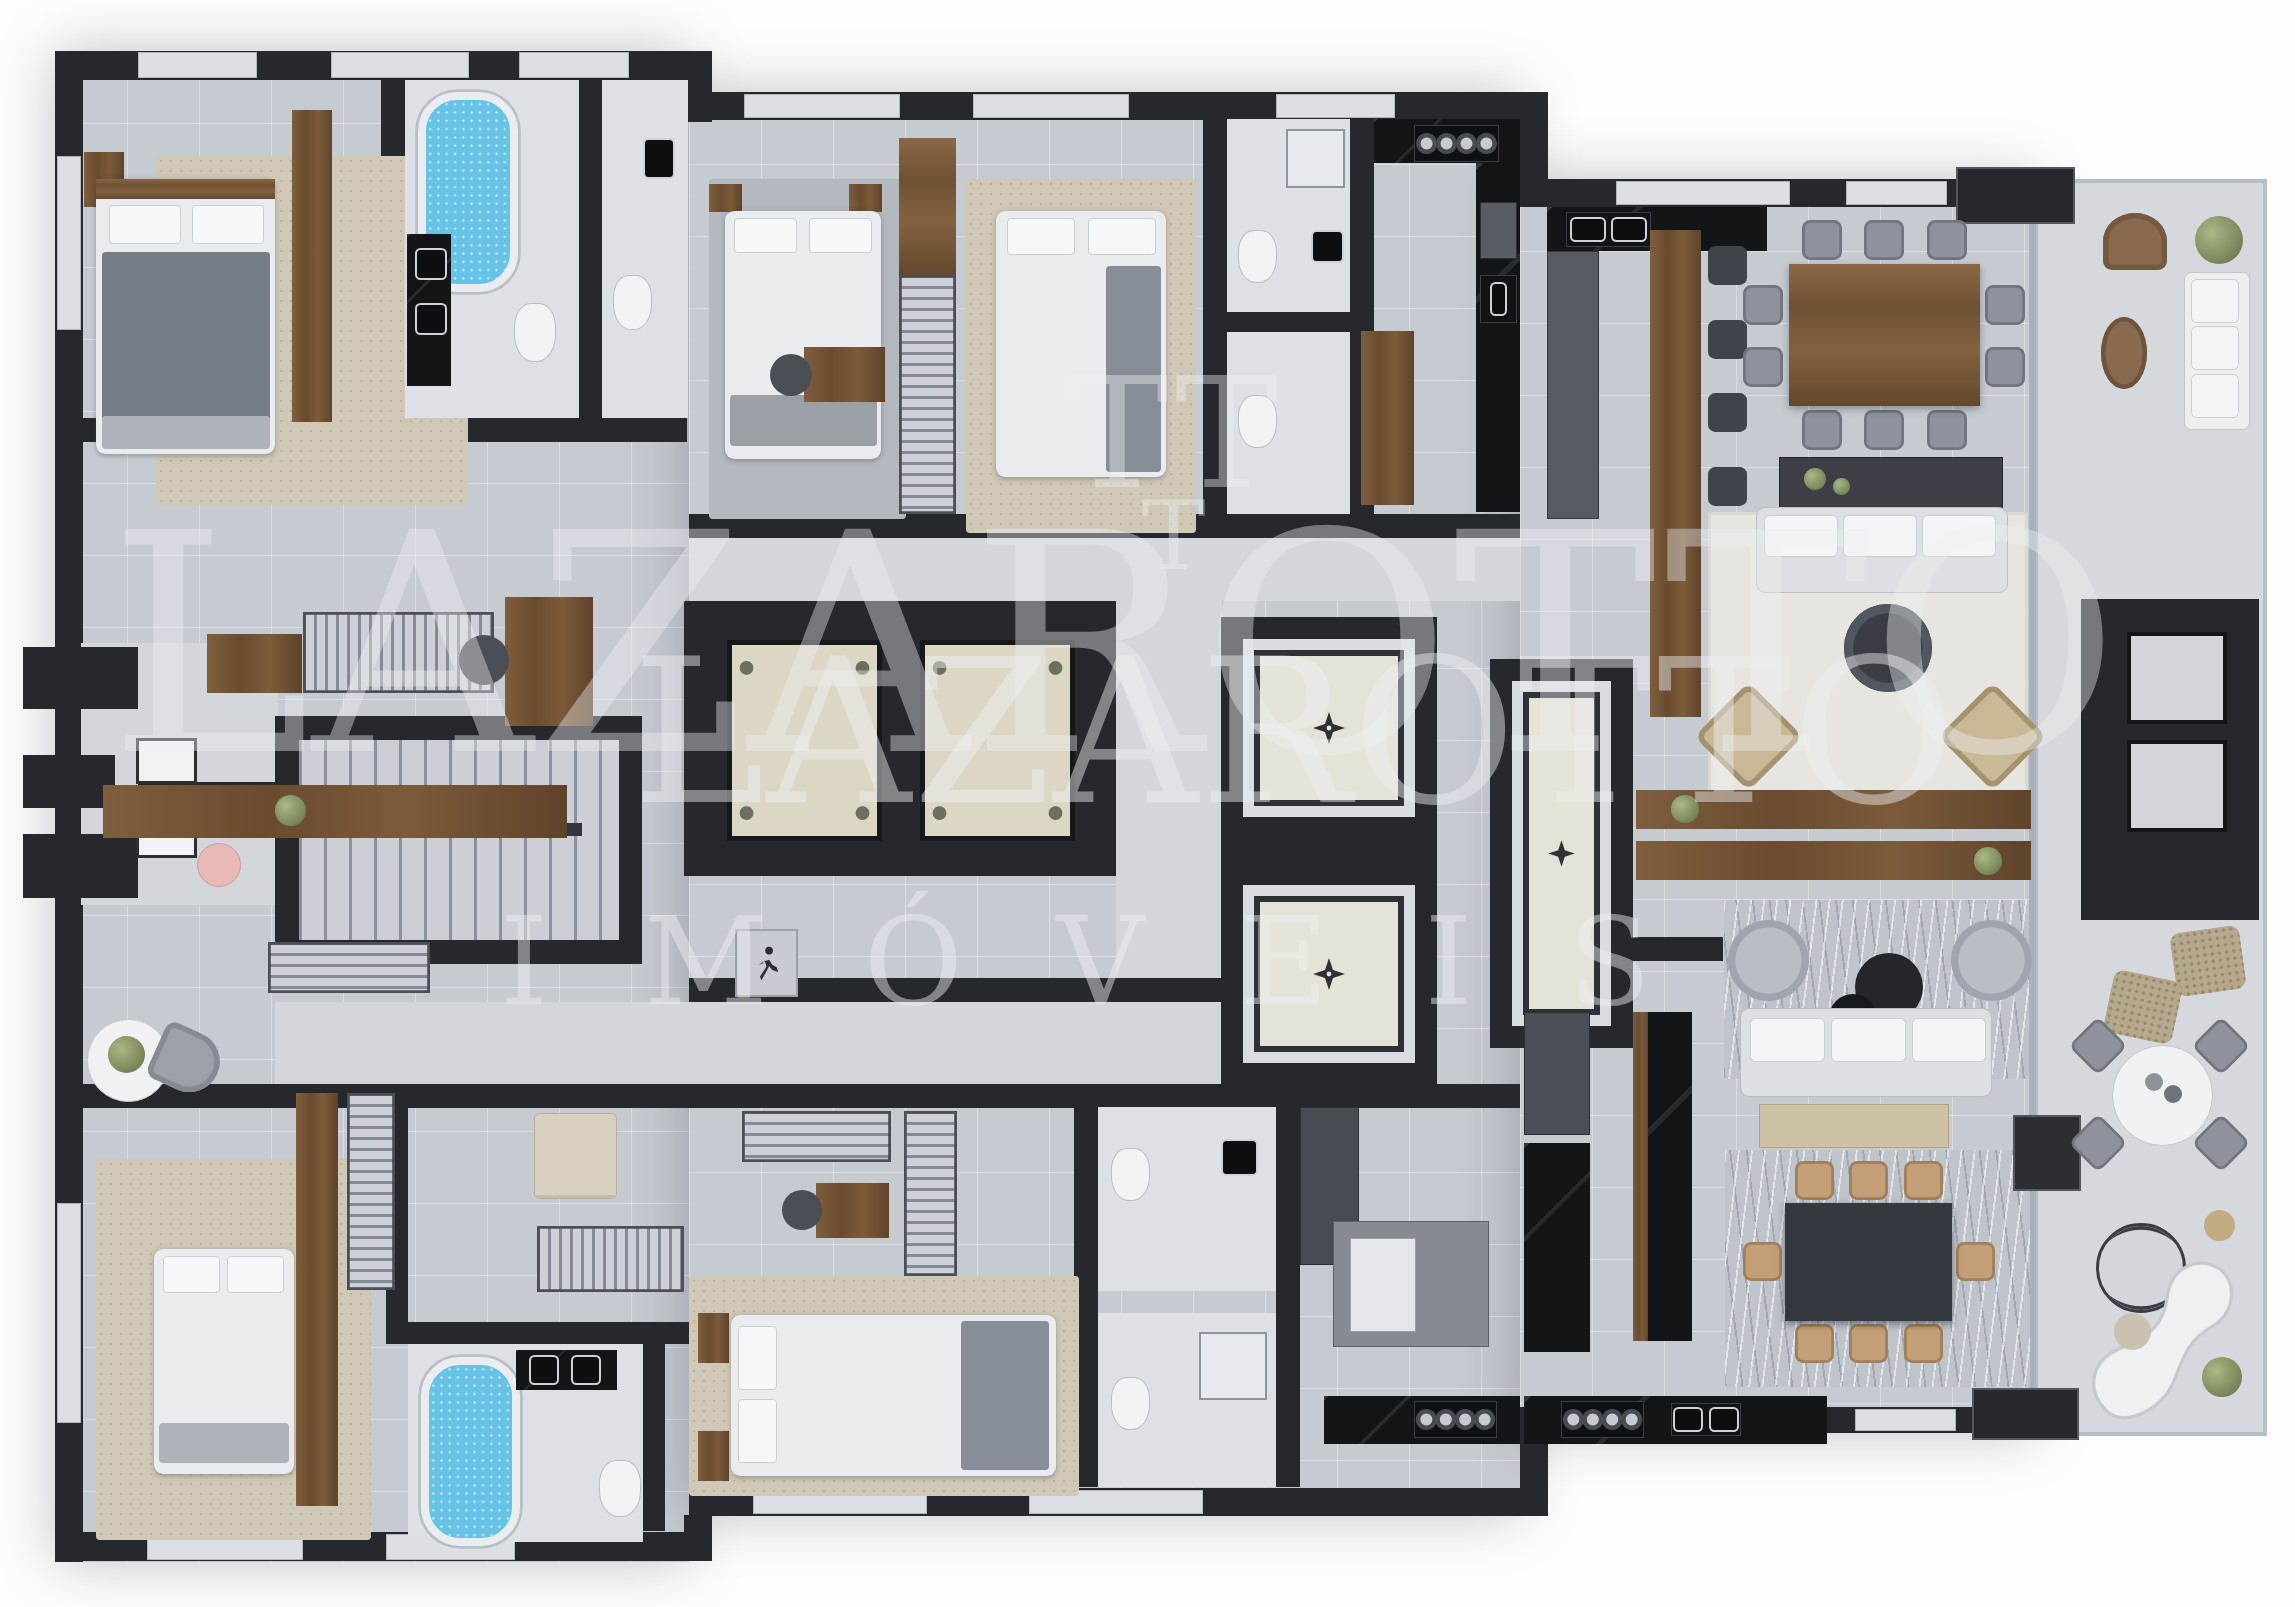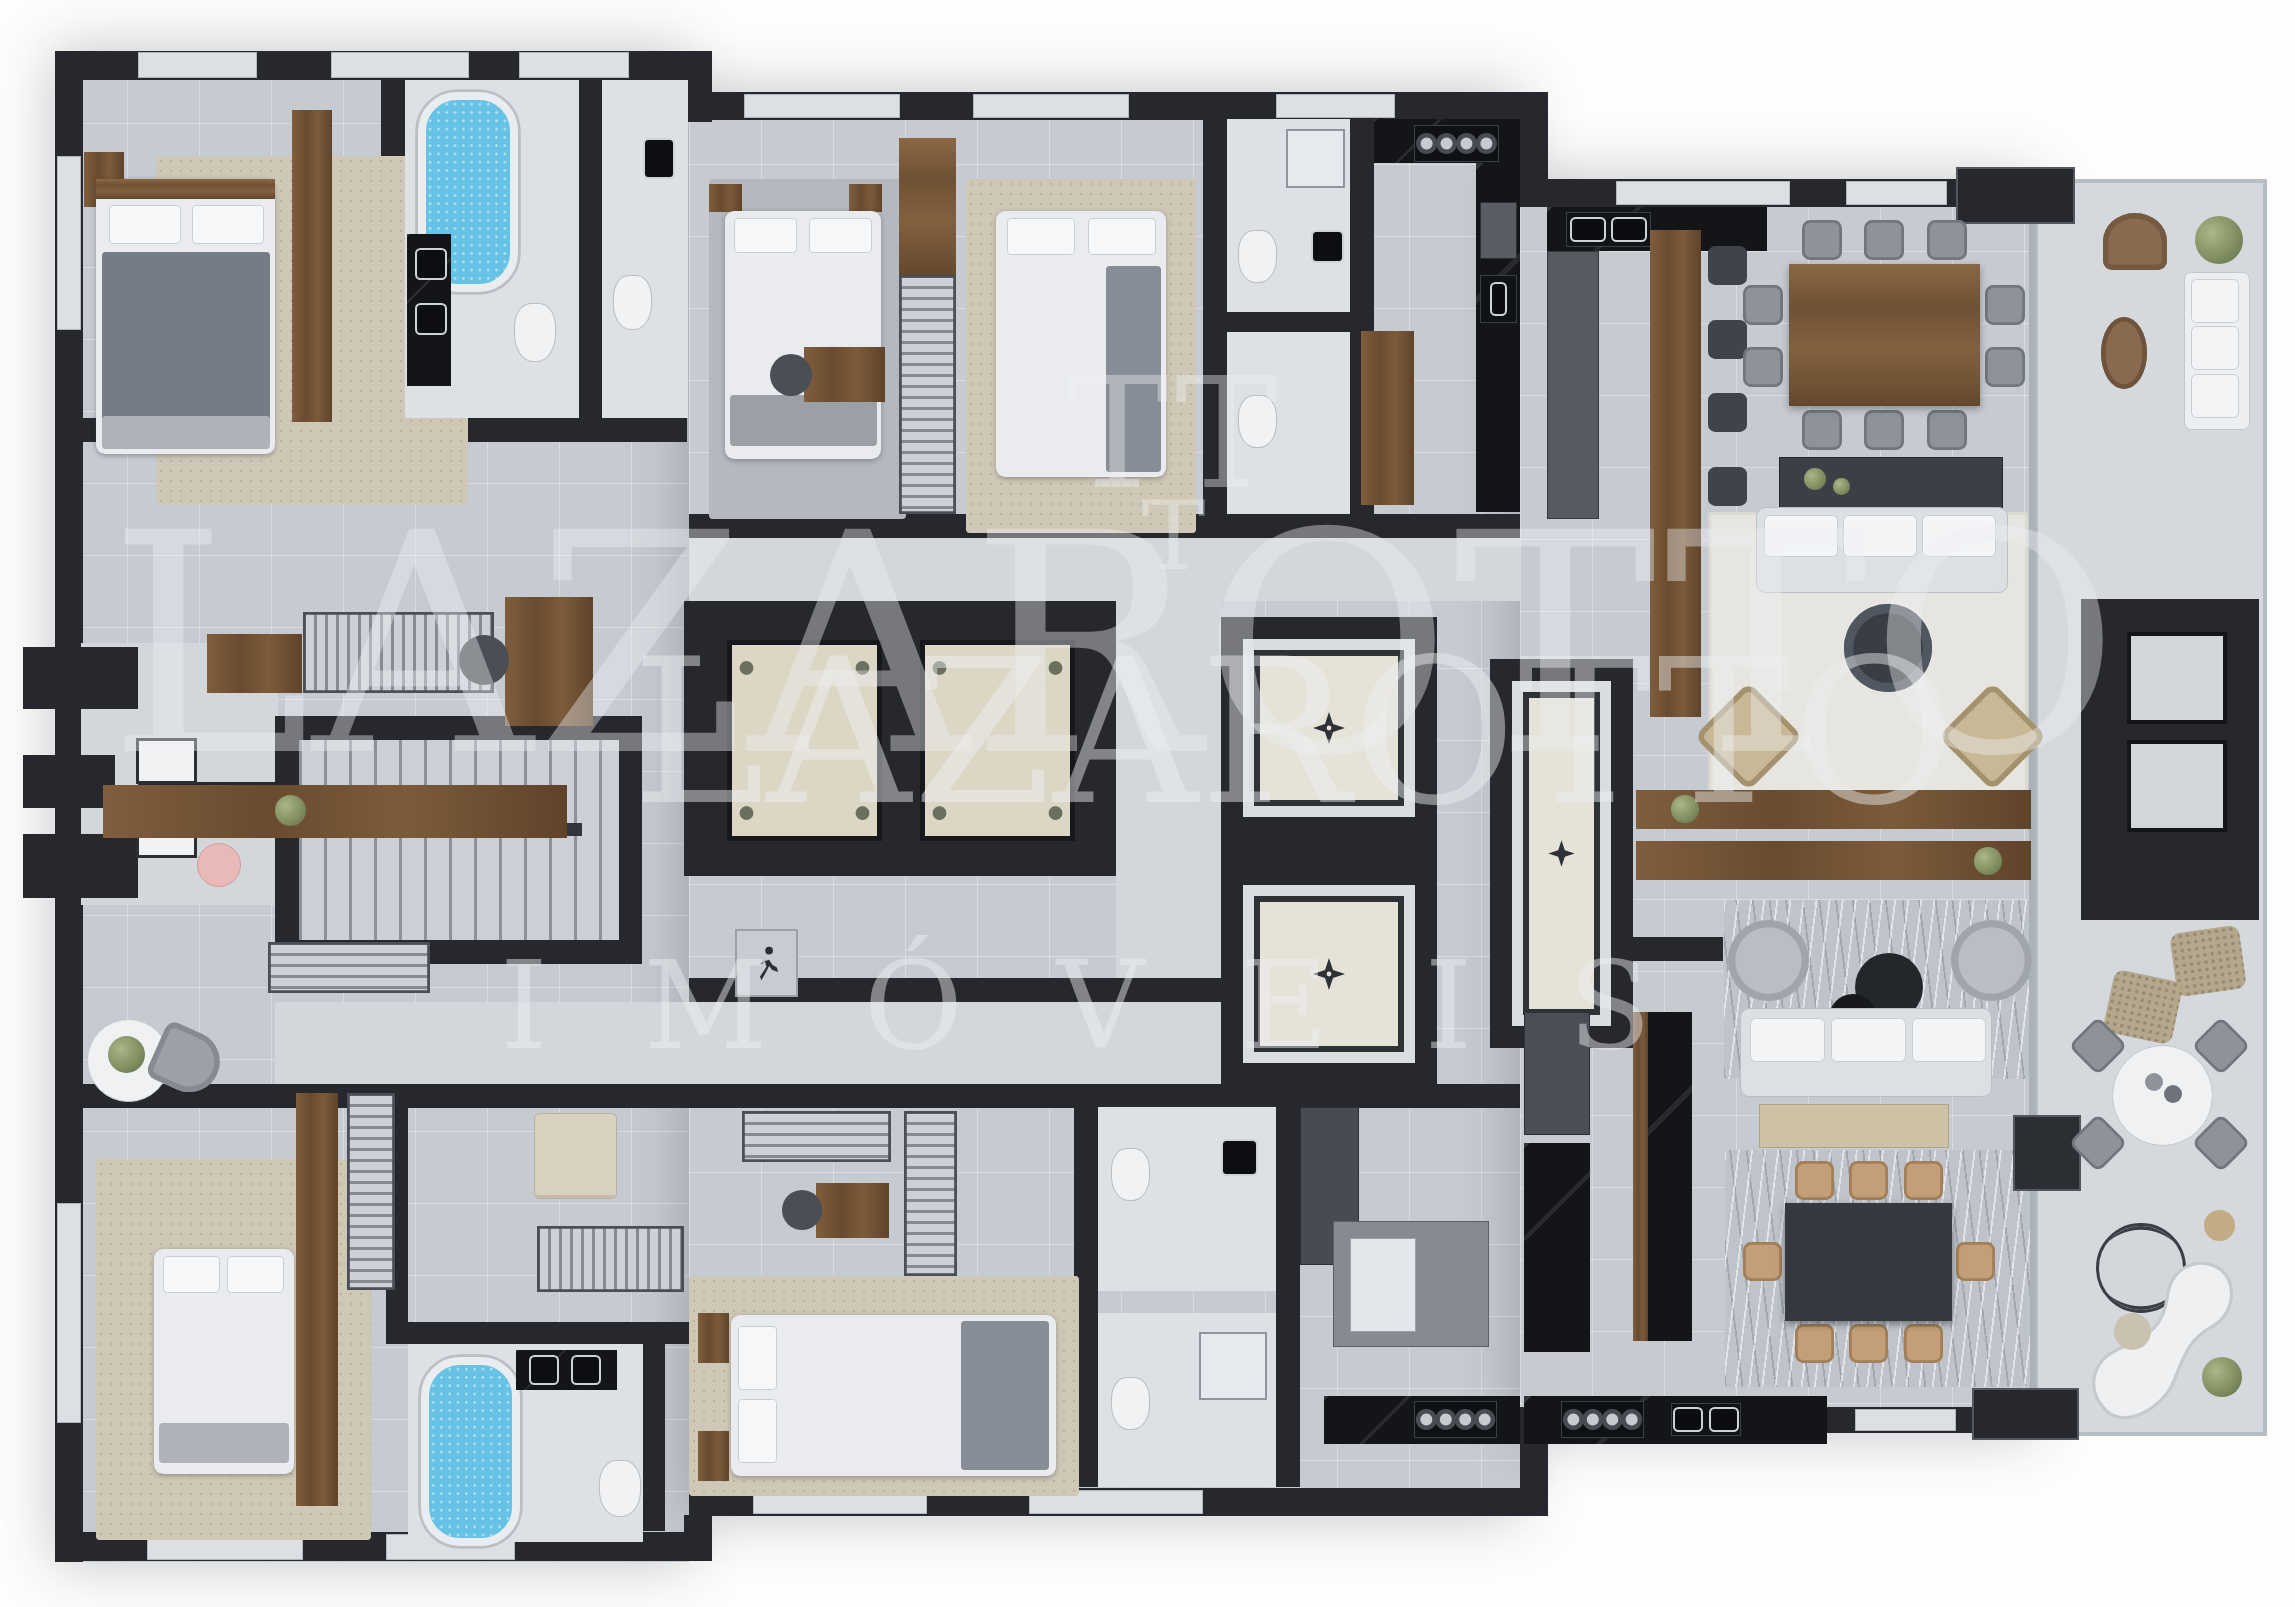--- a/index.html
+++ b/index.html
@@ -377,16 +377,16 @@
     </svg>
   <div class="a round" style="left:2114px;top:1313px;width:37px;height:37px;background:#c9c2b0;"></div>
   <div class="a plant" style="left:2202px;top:1357px;width:40px;height:40px;"></div>
 
   <div class="wm" style="left:1036px;top:365px;width:275px;text-align:center;opacity:.40;">
     <span style="display:block;font-size:154px;line-height:138px;letter-spacing:3.7px;">TT</span>
     <span style="display:block;font-size:96px;line-height:88px;margin-top:-11px;">T</span>
   </div>
   <div class="wm" style="left:108px;top:494px;font-size:305px;line-height:303px;letter-spacing:1.8px;opacity:.40;">LAZAROTTO</div>
   <div class="wm" style="left:632px;top:632px;font-size:200px;line-height:202px;letter-spacing:1.8px;opacity:.46;">LAZAROTTO</div>
-  <div class="wm" style="left:500px;top:936px;font-size:121px;letter-spacing:96px;opacity:.46;">IMÓVEIS</div>
+  <div class="wm" style="left:500px;top:892px;font-size:121px;letter-spacing:96px;opacity:.46;">IMÓVEIS</div>
 
 </div>
 
 
 </body></html>

